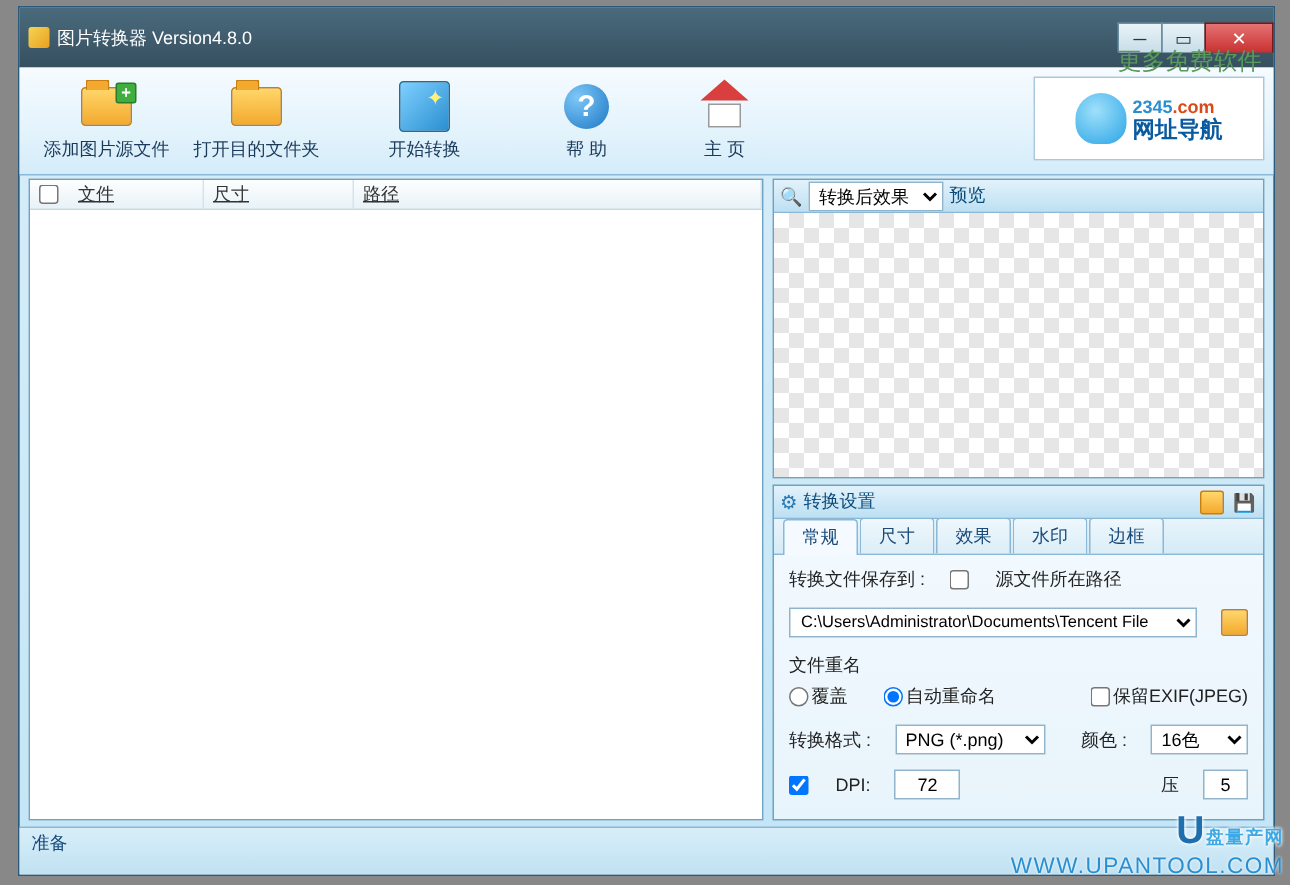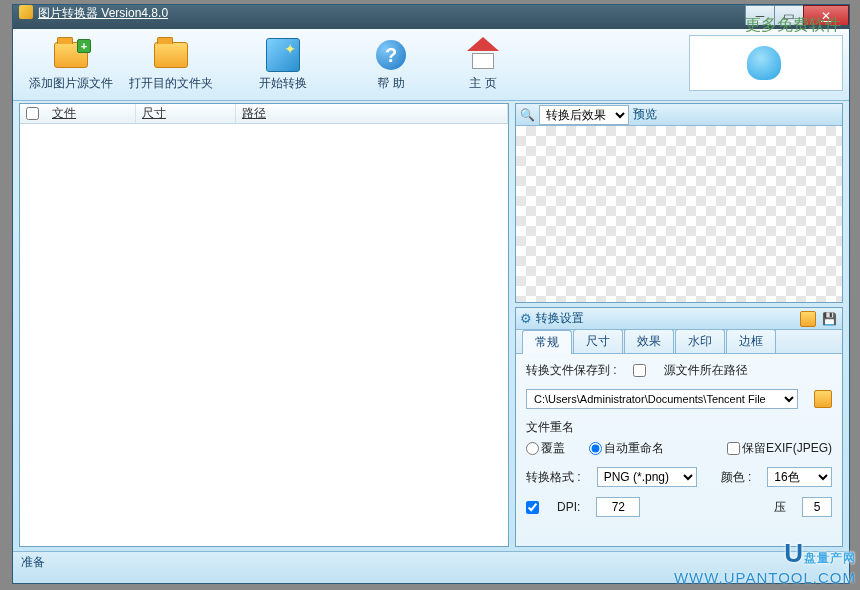--- a/index.html
+++ b/index.html
@@ -1,18 +1,18 @@
 <!DOCTYPE html>
 <html><head>
 <meta charset="utf-8">
 <style>
 * { box-sizing: border-box; margin: 0; padding: 0; font-family: "Microsoft YaHei", SimSun, Arial, sans-serif; font-size: 12px; }
 body { background: #888; width: 860px; height: 590px; overflow: hidden; position: relative; }
 .window { position: absolute; left: 12px; top: 4px; width: 838px; height: 580px; background: linear-gradient(180deg, #d9eef9 0%, #c3e5f5 100%); border: 1px solid #2c5a7a; display: flex; flex-direction: column; }
-.titlebar { height: 24px; background: linear-gradient(180deg, #4a6b7d 0%, #354f5f 100%); display: flex; padding: 0 0 0 6px; color: #fff; text-decoration: underline; }
+.titlebar { height: 40px; background: linear-gradient(180deg, #4a6b7d 0%, #354f5f 100%); display: flex; align-items: center; padding: 0 0 0 6px; color: #fff; }
 .titlebar .ticon { width: 14px; height: 14px; background: linear-gradient(135deg,#f7d354,#e8a020); margin-right: 5px; border-radius:2px; }
 .tbtns { margin-left: auto; display: flex; }
 .tbtn { width: 30px; height: 20px; background: linear-gradient(180deg,#e8f3f8,#c8dde8); border: 1px solid #6a8fa3; border-bottom: none; margin-left: -1px; display: flex; align-items: center; justify-content: center; color: #333; }
 .tbtn.close { width: 46px; background: linear-gradient(180deg,#e57373,#c93030); color: #fff; border-color:#7a1818; }
 .menubar { height: 24px; background: linear-gradient(180deg,#e8f6fd,#cbe8f6); border-bottom: 1px solid #8ab8d6; display: flex; align-items: center; padding-left: 8px; gap: 20px; color: #003a6a; }
 .menubar span { cursor: default; }
 .toolbar { height: 72px; background: linear-gradient(180deg,#f6fbff 0%,#e3f3fc 60%,#d4ecf9 100%); border-bottom: 1px solid #8ab8d6; display: flex; align-items: center; padding: 4px 8px; position: relative; }
 .tbitem { display: flex; flex-direction: column; align-items: center; gap: 2px; padding: 4px 8px; cursor: default; color:#1a3a5a; }
 .tbitem .ico { width: 36px; height: 36px; display:flex; align-items:center; justify-content:center; }
 .folder-ico { width:34px; height:26px; background: linear-gradient(180deg,#ffd76a,#f3a92e); border-radius:3px; position:relative; border:1px solid #c77f12; }
@@ -113,20 +113,24 @@
           <div class="home-ico">
             <div class="roof"></div>
             <div class="wall"></div>
           </div>
         </div>
       <span>主 页</span>
     </div>
     <span class="morelink">更多免费软件</span>
     <div class="banner">
       <div class="octo"></div>
+      <div class="banner-txt">
+        <span class="l1"><b>2345</b><span>.com</span></span>
+        <span class="l2">网址导航</span>
+      </div>
     </div>
   </div>
 
   <div class="workarea">
     <div class="leftpane">
       <div class="colhead">
         <div class="chk">
             <input type="checkbox" style="">
           </div>
         <div class="col" style="width:90px">文件</div>

